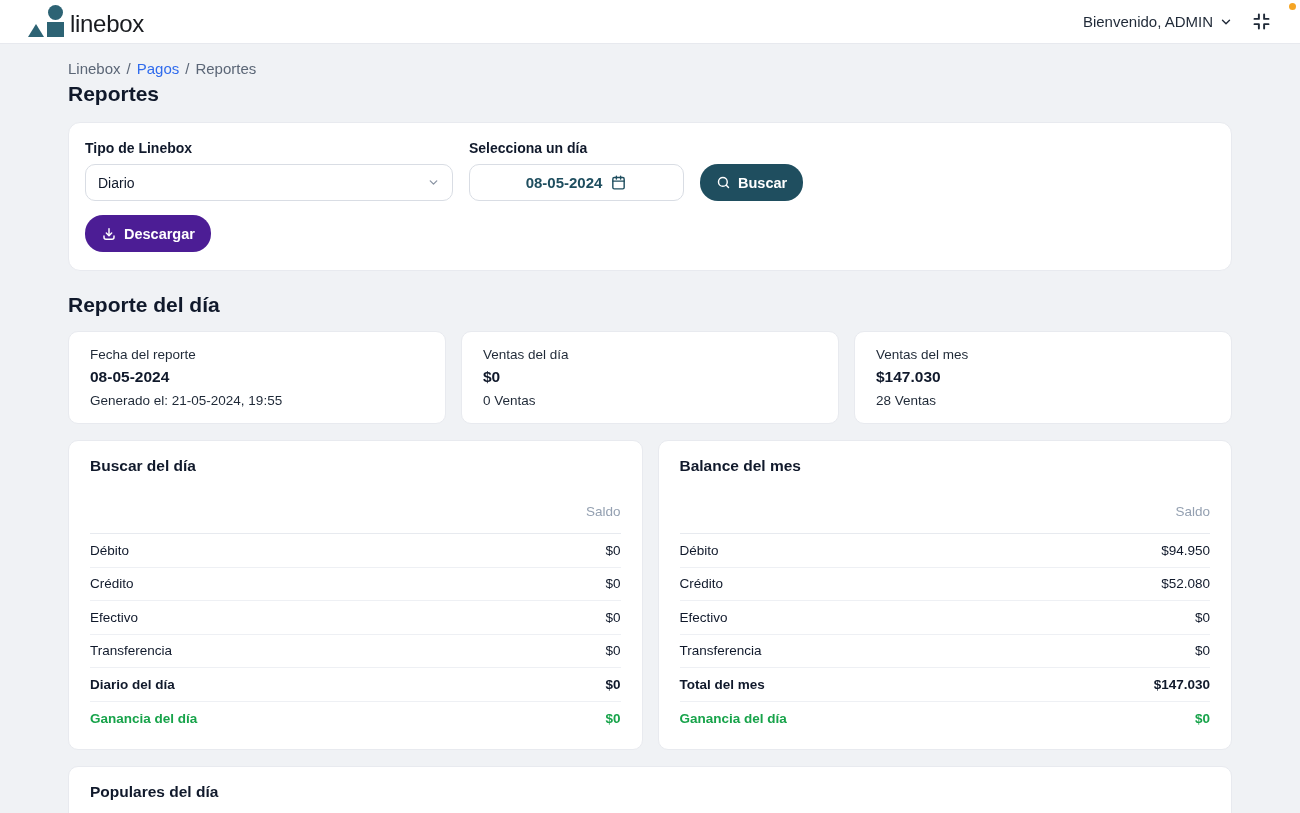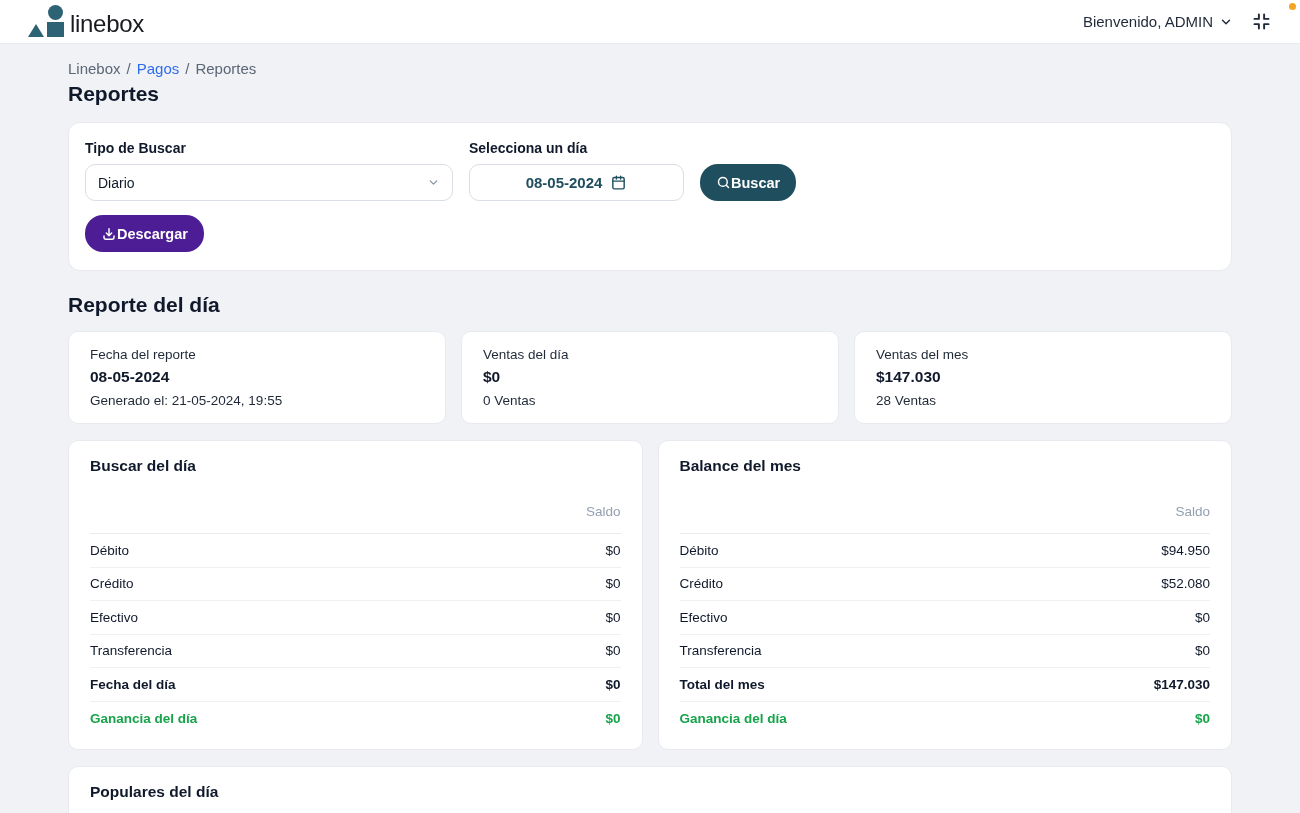--- a/index.html
+++ b/index.html
@@ -50,21 +50,21 @@
     display: flex; align-items: center; justify-content: space-between;
     padding: 0 12px; font-size: 14px; color: #10192b; background: #fff; cursor: pointer;
   }
   .date-input {
     width: 215px; height: 37px; border: 1px solid #d9dde4; border-radius: 10px;
     display: flex; align-items: center; justify-content: center; gap: 8px;
     font-size: 15px; font-weight: 600; color: #1f4e5f; background: #fff; cursor: pointer;
   }
   .btn {
     height: 37px; border: none; border-radius: 18px; display: inline-flex;
-    align-items: center; font-size: 14.5px; font-weight: 600;
+    align-items: center; gap: 7px; font-size: 14.5px; font-weight: 600;
     color: #ffffff; padding: 0 16px; cursor: pointer;
     font-family: "Liberation Sans", sans-serif;
   }
   .btn-search { background: #1f4e5f; }
   .btn-download { background: #4c1d95; margin-top: 14px; }
   
   .section-title { font-size: 21px; font-weight: 700; color: #10192b; margin-top: 22px; }
   
   .stats-row { display: flex; gap: 15px; margin-top: 14px; }
   .stat-card { flex: 1; padding: 15px 21px; border-radius: 10px; }
@@ -133,21 +133,21 @@
     <span class="link">Pagos</span>
     <span class="sep">/</span>
     <span>Reportes</span>
   </nav>
 
   <h1 class="page-title">Reportes</h1>
 
   <section class="card filter-card">
     <div class="filter-row">
       <div>
-        <div class="field-label">Tipo de Buscar</div>
+        <div class="field-label">Tipo de Linebox</div>
         <div class="select">
           <span>Diario</span>
           <span class="icon">
             <svg width="13" height="13" viewBox="0 0 24 24" fill="none" stroke="#8a94a3" stroke-width="2.4" stroke-linecap="round" stroke-linejoin="round">
                 <path d="M6 9l6 6 6-6"></path>
               </svg>
           </span>
         </div>
       </div>
       <div>
@@ -219,21 +219,21 @@
       </div>
       <div class="bal-row">
         <span class="bal-label">Efectivo</span>
         <span class="bal-value">$0</span>
       </div>
       <div class="bal-row">
         <span class="bal-label">Transferencia</span>
         <span class="bal-value">$0</span>
       </div>
       <div class="bal-row bold">
-        <span class="bal-label">Fecha del día</span>
+        <span class="bal-label">Diario del día</span>
         <span class="bal-value">$0</span>
       </div>
       <div class="bal-row green">
         <span class="bal-label">Ganancia del día</span>
         <span class="bal-value">$0</span>
       </div>
     </section>
 
     <section class="card balance-card">
       <h3 class="balance-title">Balance del mes</h3>

